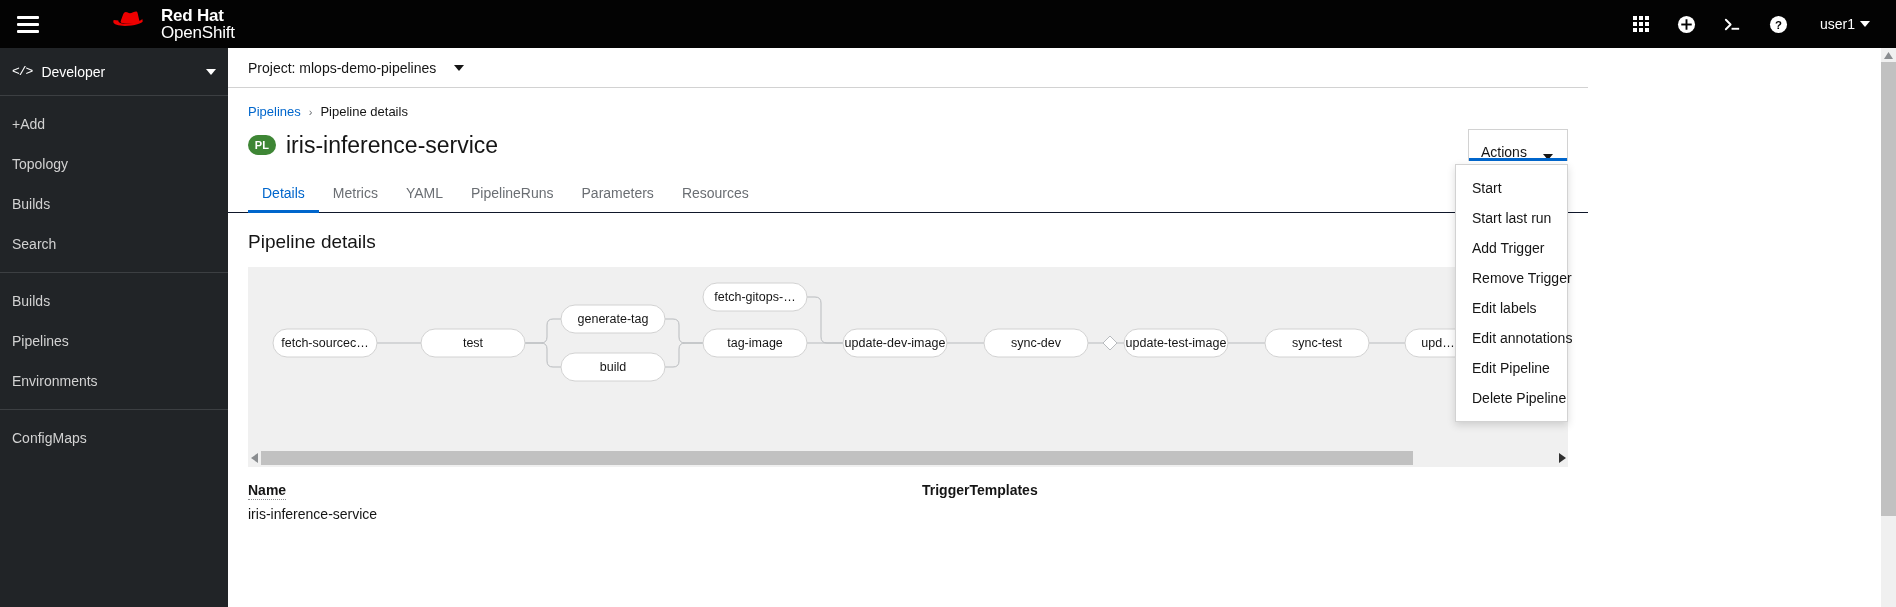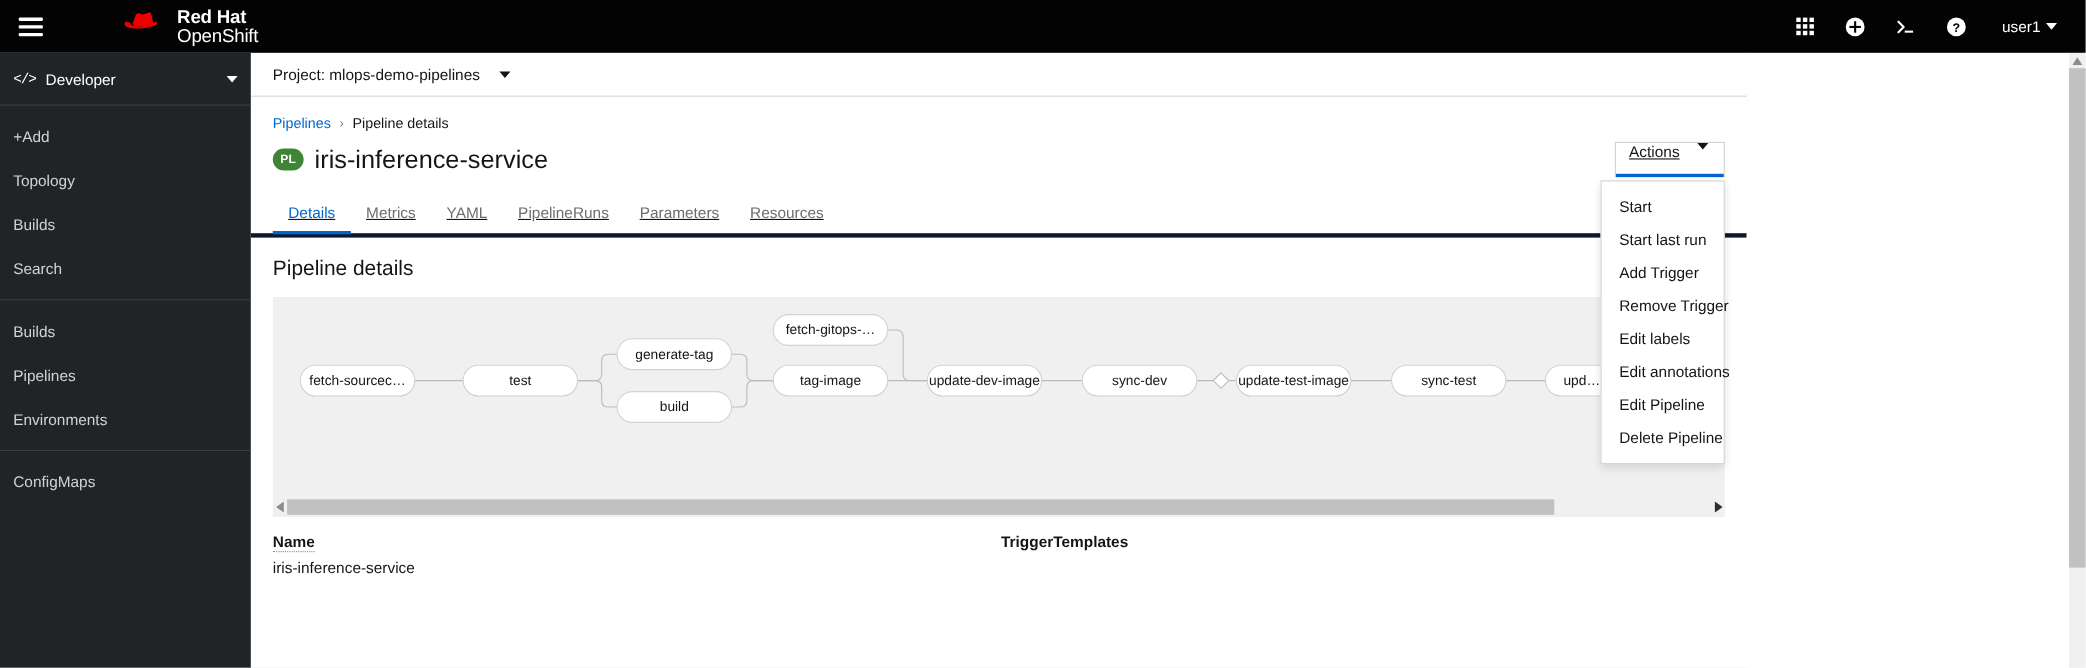--- a/index.html
+++ b/index.html
@@ -123,44 +123,44 @@
     font-size: 11px; font-weight: bold;
     display: flex; align-items: center; justify-content: center;
     margin-right: 10px; flex: 0 0 auto; letter-spacing: 0.2px;
   }
   .page-title { font-size: 23px; font-weight: 400; color: #151515; }
 
   .actions-wrap { margin-left: auto; position: relative; }
   .actions-btn {
     border: 1px solid #d2d2d2; background: #fff;
     height: 32px; min-width: 100px;
-    display: flex; align-items: flex-start; gap: 16px;
+    display: flex; align-items: flex-end; gap: 16px;
     padding: 0 12px; font-size: 14px; color: #151515;
-    cursor: pointer; position: relative; text-decoration: underline;
+    cursor: pointer; position: relative;
   }
   .actions-btn::after {
     content: ""; position: absolute; left: 0; right: 0; bottom: -1px;
     height: 3px; background: #06c;
   }
   .actions-menu {
     position: absolute; right: 0; top: 35px;
     width: 112px; background: #fff;
     border: 1px solid #d2d2d2;
     box-shadow: 0 3px 8px rgba(3,3,3,0.15);
     padding: 8px 0; z-index: 40;
     width: 113px;
   }
   .menu-item {
     padding: 7px 16px; font-size: 14px; color: #151515;
     white-space: nowrap; cursor: pointer;
   }
 
   .tabs {
     display: flex; gap: 0; padding: 0 20px;
-    border-bottom: 4px solid #0f172a; margin-top: 12px; text-decoration: underline;
+    border-bottom: 1px solid #0f172a; margin-top: 12px;
   }
   .tab {
     padding: 12px 14px 11px 14px; font-size: 14px;
     color: #6a6e73; cursor: pointer; position: relative;
   }
   .tab.active { color: #06c; }
   .tab.active::after {
     content: ""; position: absolute; left: 0; right: 0; bottom: -1px;
     height: 3px; background: #06c;
   }
@@ -190,21 +190,21 @@
   }
   .hs-arrow.left { }
   .hs-track { flex: 1; height: 14px; position: relative; }
   .hs-thumb {
     position: absolute; left: 0; top: 0;
     height: 14px; background: #c1c1c1; cursor: pointer;
   }
 
   
   .details-cols {
-    display: flex; padding: 14px 20px 0 20px; gap: 4px;
+    display: flex; padding: 14px 20px 0 20px; gap: 16px;
   }
   .dcol { width: 658px; }
   .dcol.right { width: auto; }
   .field-label {
     font-size: 14px; font-weight: bold; color: #151515;
     border-bottom: 1px dotted #8a8d90;
     display: inline-block; padding-bottom: 1px;
   }
   .field-label.plain { border-bottom: none; }
   .field-value { font-size: 14px; color: #151515; margin-top: 6px; }

